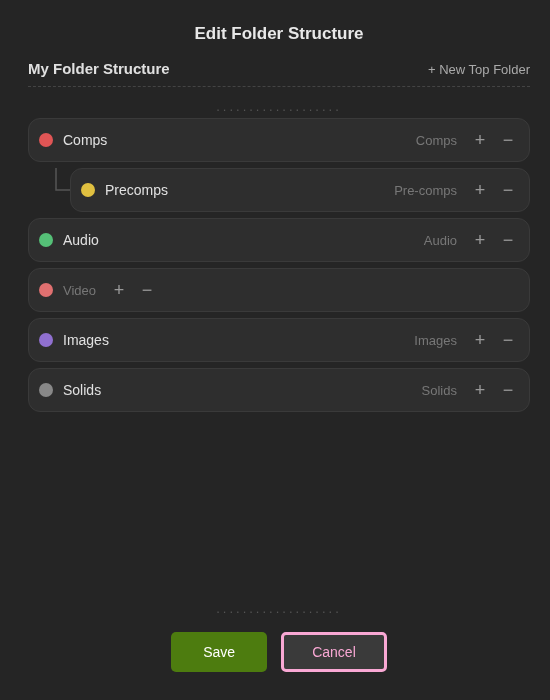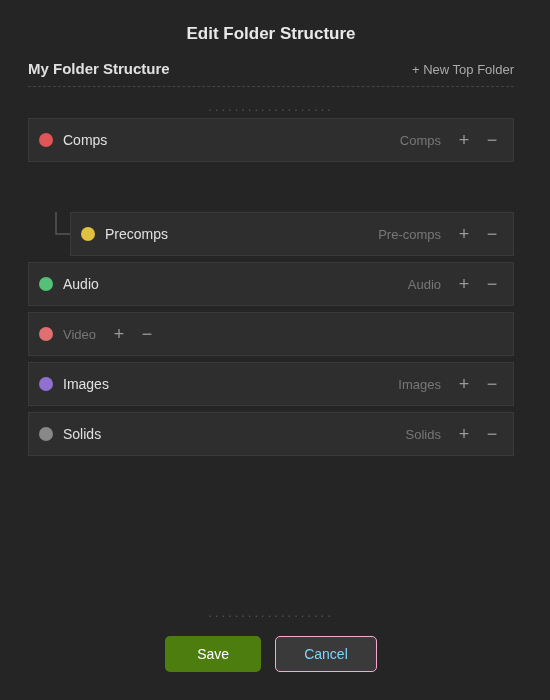--- a/index.html
+++ b/index.html
@@ -14,21 +14,21 @@
       flex-direction: column;
       overflow: hidden;
     }
 
     .dialog {
       width: 550px;
       height: 700px;
       background: #252525;
       display: flex;
       flex-direction: column;
-      padding: 24px 36px 28px 28px;
+      padding: 24px 20px 28px 28px;
     }
 
     .dialog-title {
       text-align: center;
       font-size: 17px;
       font-weight: 600;
       color: #e8e8e8;
       margin-bottom: 16px;
     }
 
@@ -78,38 +78,37 @@
       flex-direction: column;
       gap: 0;
       flex: 1;
     }
 
     .folder-row {
       display: flex;
       align-items: center;
       background: #2e2e2e;
       border: 1px solid #3a3a3a;
-      border-radius: 0;
+      border-radius: 12px;
       padding: 0 10px;
       height: 44px;
       margin-bottom: 6px;
     }
 
     .child-connector {
       display: flex;
       align-items: center;
       margin-left: 14px;
       margin-right: 0;
     }
 
     .child-row-wrapper {
       display: flex;
       align-items: flex-start;
       margin-bottom: 6px;
-      margin-top: 44px;
     }
 
     .connector-svg {
       flex-shrink: 0;
     }
 
     .child-row-wrapper .folder-row {
       flex: 1;
       margin-bottom: 0;
     }
@@ -169,22 +168,22 @@
       border: none;
       border-radius: 5px;
       padding: 9px 32px;
       font-size: 14px;
       font-weight: 500;
       cursor: pointer;
     }
 
     .btn-cancel {
       background: #3a3a3a;
-      color: #7dd3fc;
-      border: 1px solid #f9a8d4;
+      color: #f9a8d4;
+      border: 3px solid #f9a8d4;
       border-radius: 5px;
       padding: 9px 28px;
       font-size: 14px;
       cursor: pointer;
     }
   </style>
 </head>
 <body>
 
 <div class="dialog">

